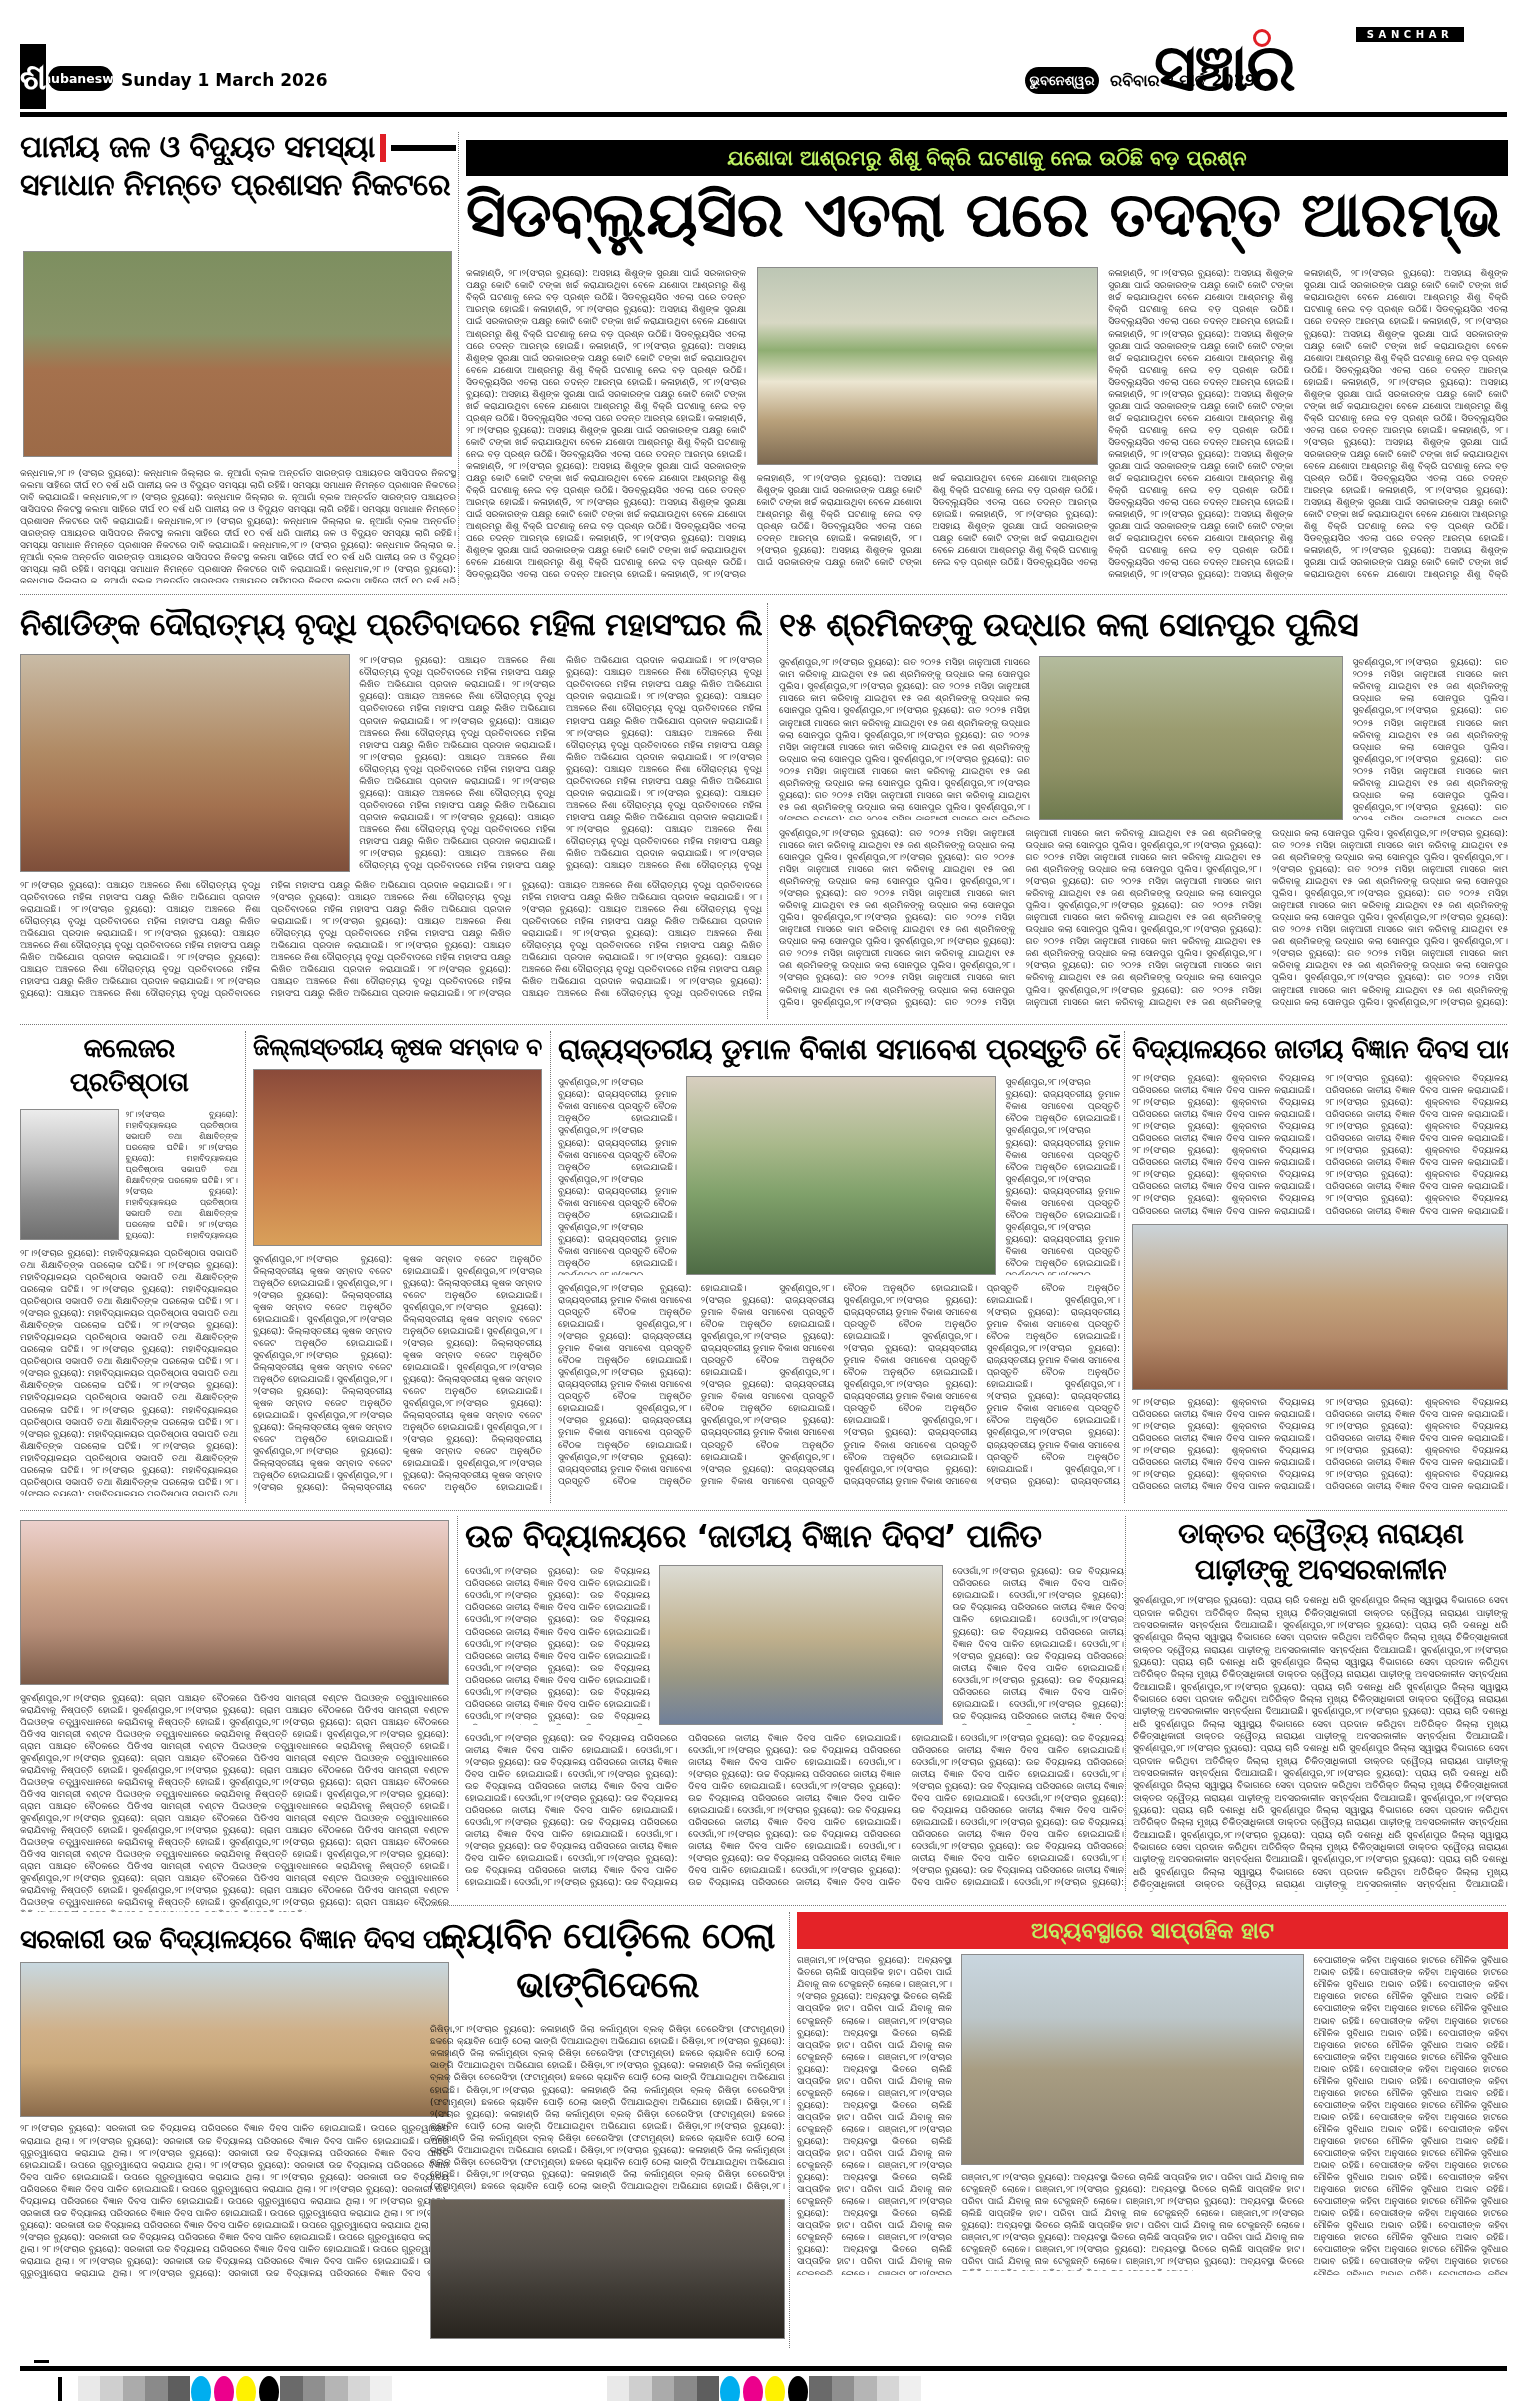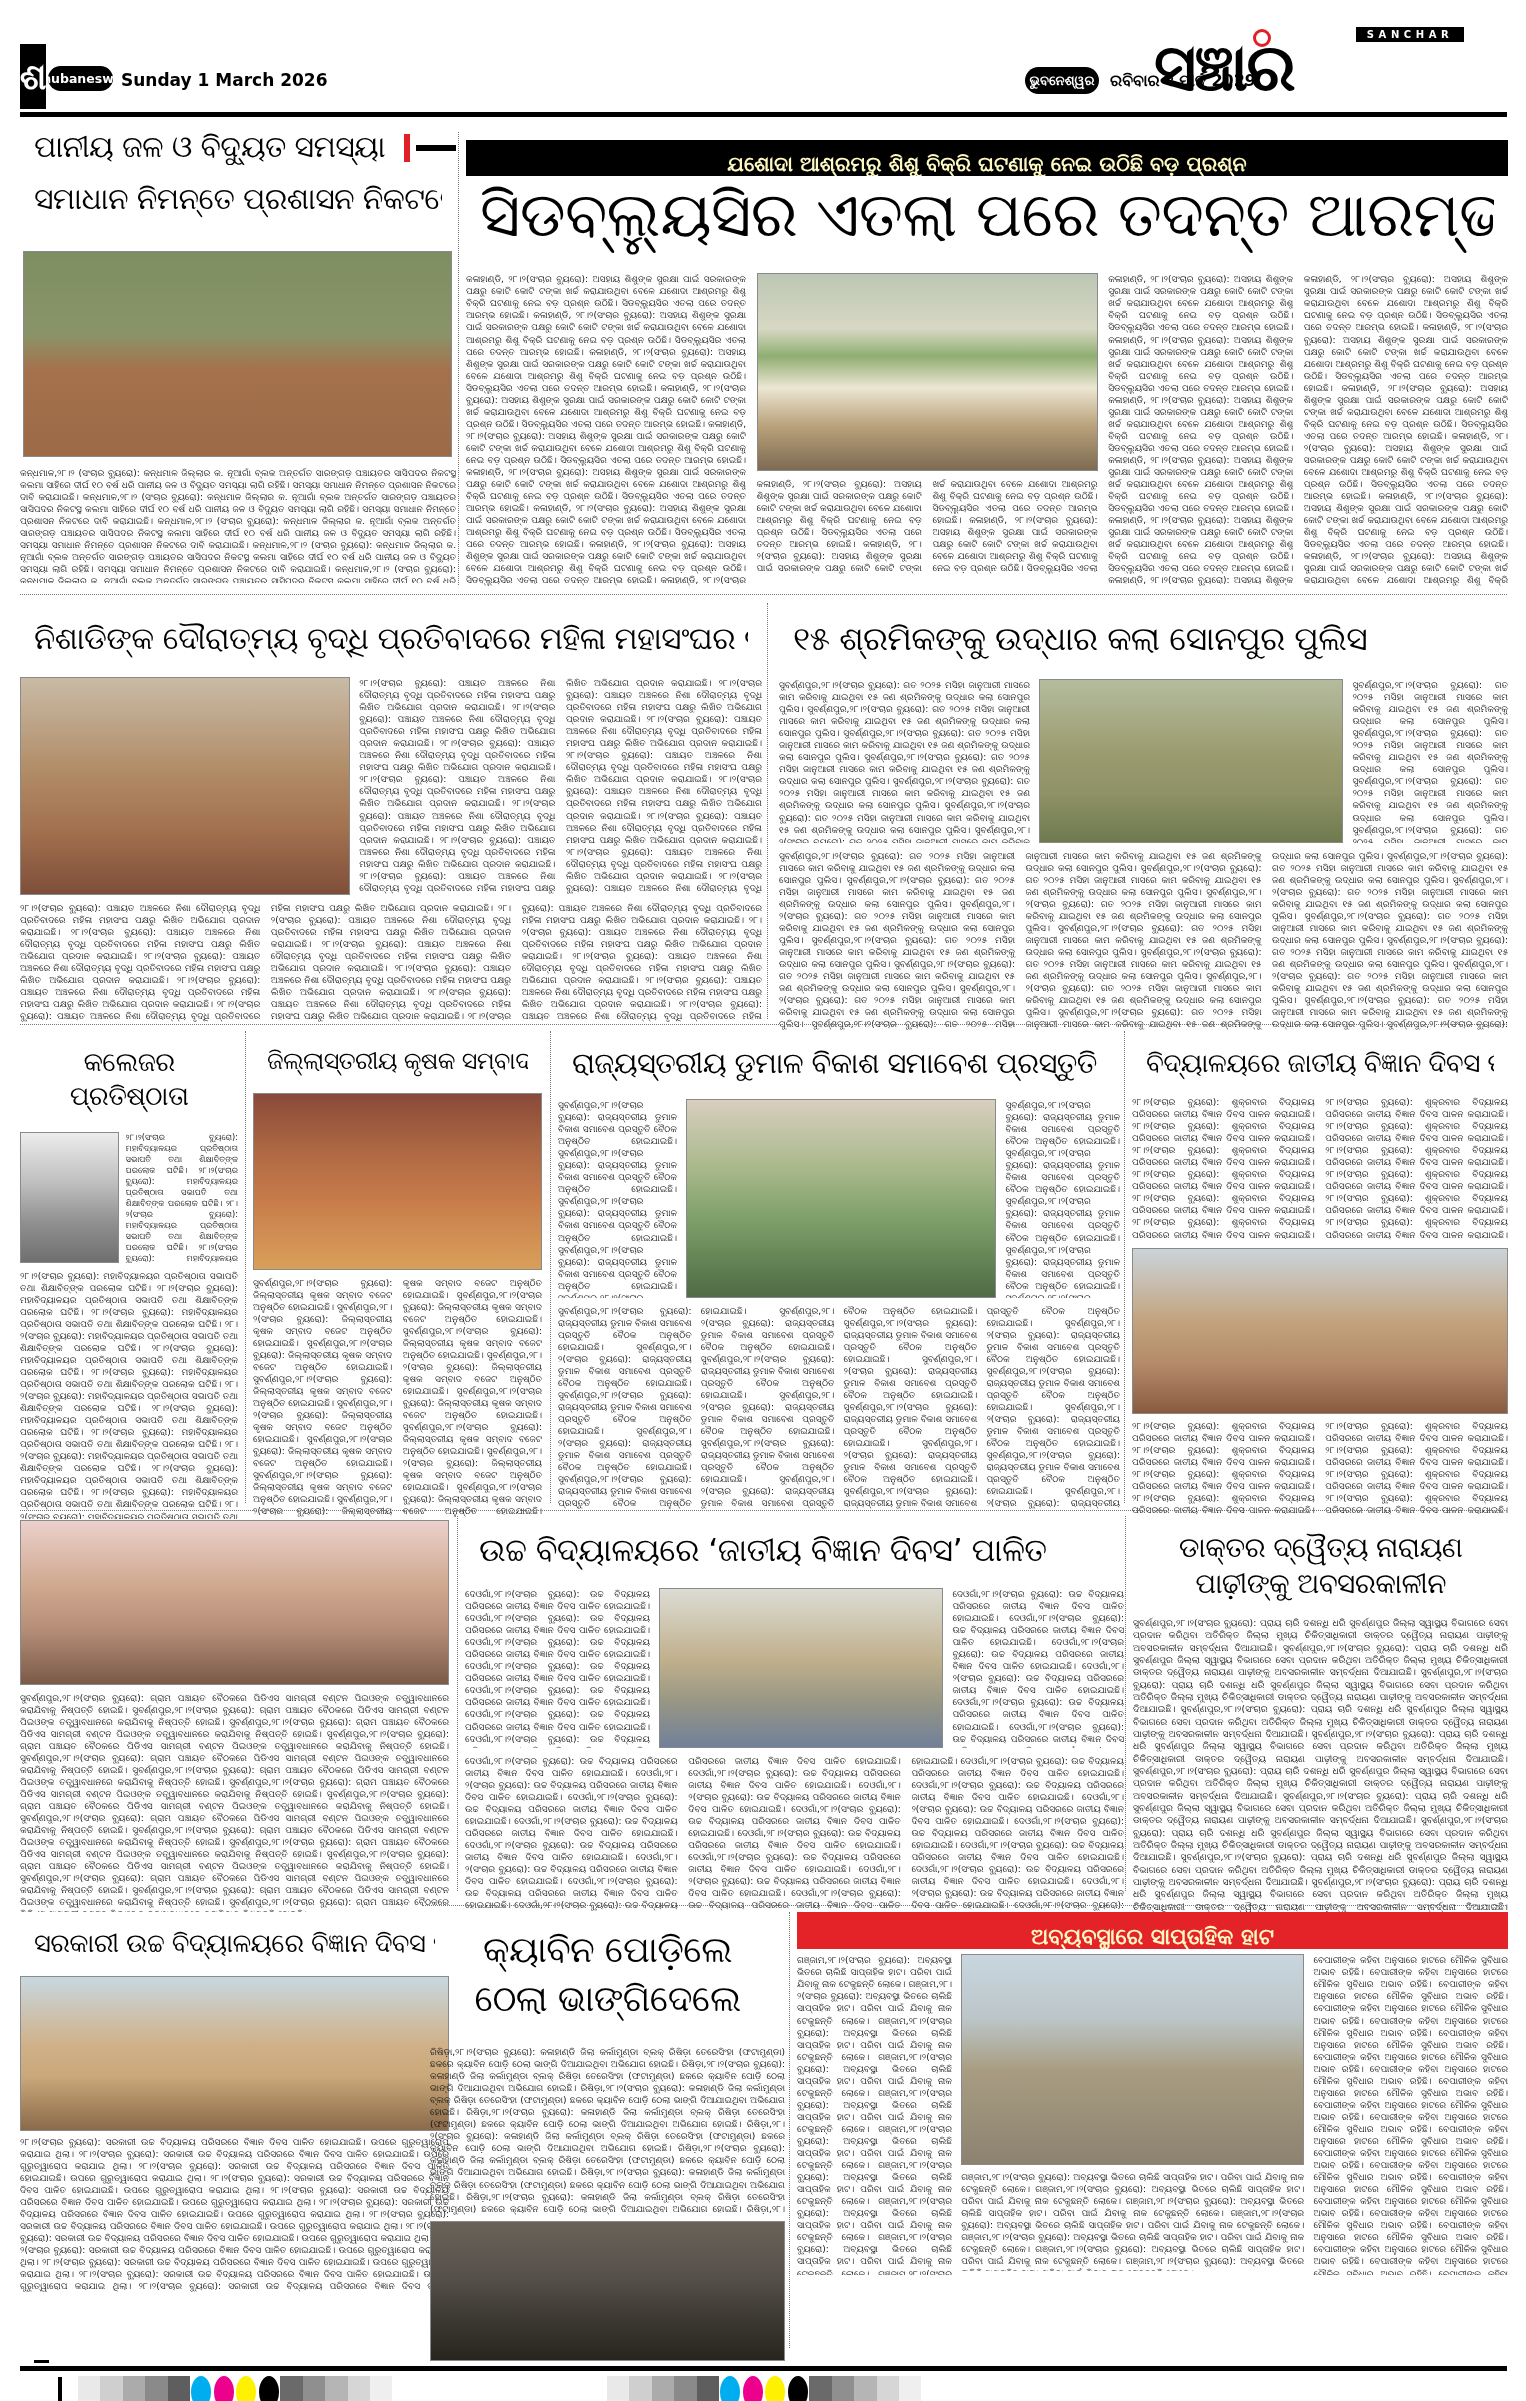--- a/index.html
+++ b/index.html
@@ -1,28 +1,28 @@
 <!DOCTYPE html>
 <html style="font-size:10.6px"><head>
 <meta charset="utf-8">
 <style>
   html,body{margin:0;padding:0;background:#e9e9e9}
   .page{position:relative;width:1526px;height:2401px;background:#fff;overflow:hidden;
         font-family:"DejaVu Sans","Liberation Sans",sans-serif;color:#000;outline:0.7px solid #c4c4c4}
   .abs{position:absolute}
-  .hl{font-weight:400;letter-spacing:-0.7px;overflow:hidden;margin:14px}
+  .hl{font-weight:700;letter-spacing:-0.7px;overflow:hidden;margin:0}
   .body-txt{font-size:9px;line-height:1.34;text-align:justify;color:#101010}
   .flow{overflow:hidden}
   .cols2{column-count:2;column-gap:10.6px}
   .cols3{column-count:3;column-gap:10.6px}
   .cols4{column-count:4;column-gap:9.2px}
   .photo{border:0.7px solid #8a8a8a;box-sizing:border-box}
   .vdot{border-left:1.3px dotted #767676;width:0}
   .hdot{border-top:1.3px dotted #767676;height:0}
-  .kicker{background:#000;color:#fef9c3;display:flex;align-items:flex-end;justify-content:center;
+  .kicker{background:#000;color:#bef264;display:flex;align-items:center;justify-content:center;
           white-space:nowrap;overflow:hidden;font-weight:700}
   .pill{background:#000;color:#fff;border-radius:14.5px;display:flex;align-items:center;
         justify-content:center;font-weight:700;overflow:hidden}
   .ph-water{background:linear-gradient(180deg,#7d8f60 0%,#8a9468 40%,#a5714d 58%,#9c6a47 100%)}
   .ph-ashram{background:linear-gradient(180deg,#bcc6b4 0%,#d8d8c4 28%,#8fae72 42%,#ece6d2 58%,#b8a07a 78%,#7d6a52 100%)}
   .ph-mahila{background:linear-gradient(180deg,#c9bba6 0%,#b08a64 45%,#a3714f 70%,#7e4e3a 100%)}
   .ph-police{background:linear-gradient(180deg,#b4bc9e 0%,#9b9c70 45%,#8f9166 70%,#6e7a4e 100%)}
   .ph-portrait{background:linear-gradient(180deg,#ececec 0%,#bdbdbd 40%,#8f8f8f 70%,#6f6f6f 100%)}
   .ph-krushak{background:linear-gradient(180deg,#8a4a3a 0%,#b06a44 35%,#c77b4a 60%,#d9a05a 100%)}
   .ph-dumal{background:linear-gradient(180deg,#d8cfc0 0%,#a8b88a 35%,#7fa06a 60%,#4e6b45 100%)}

